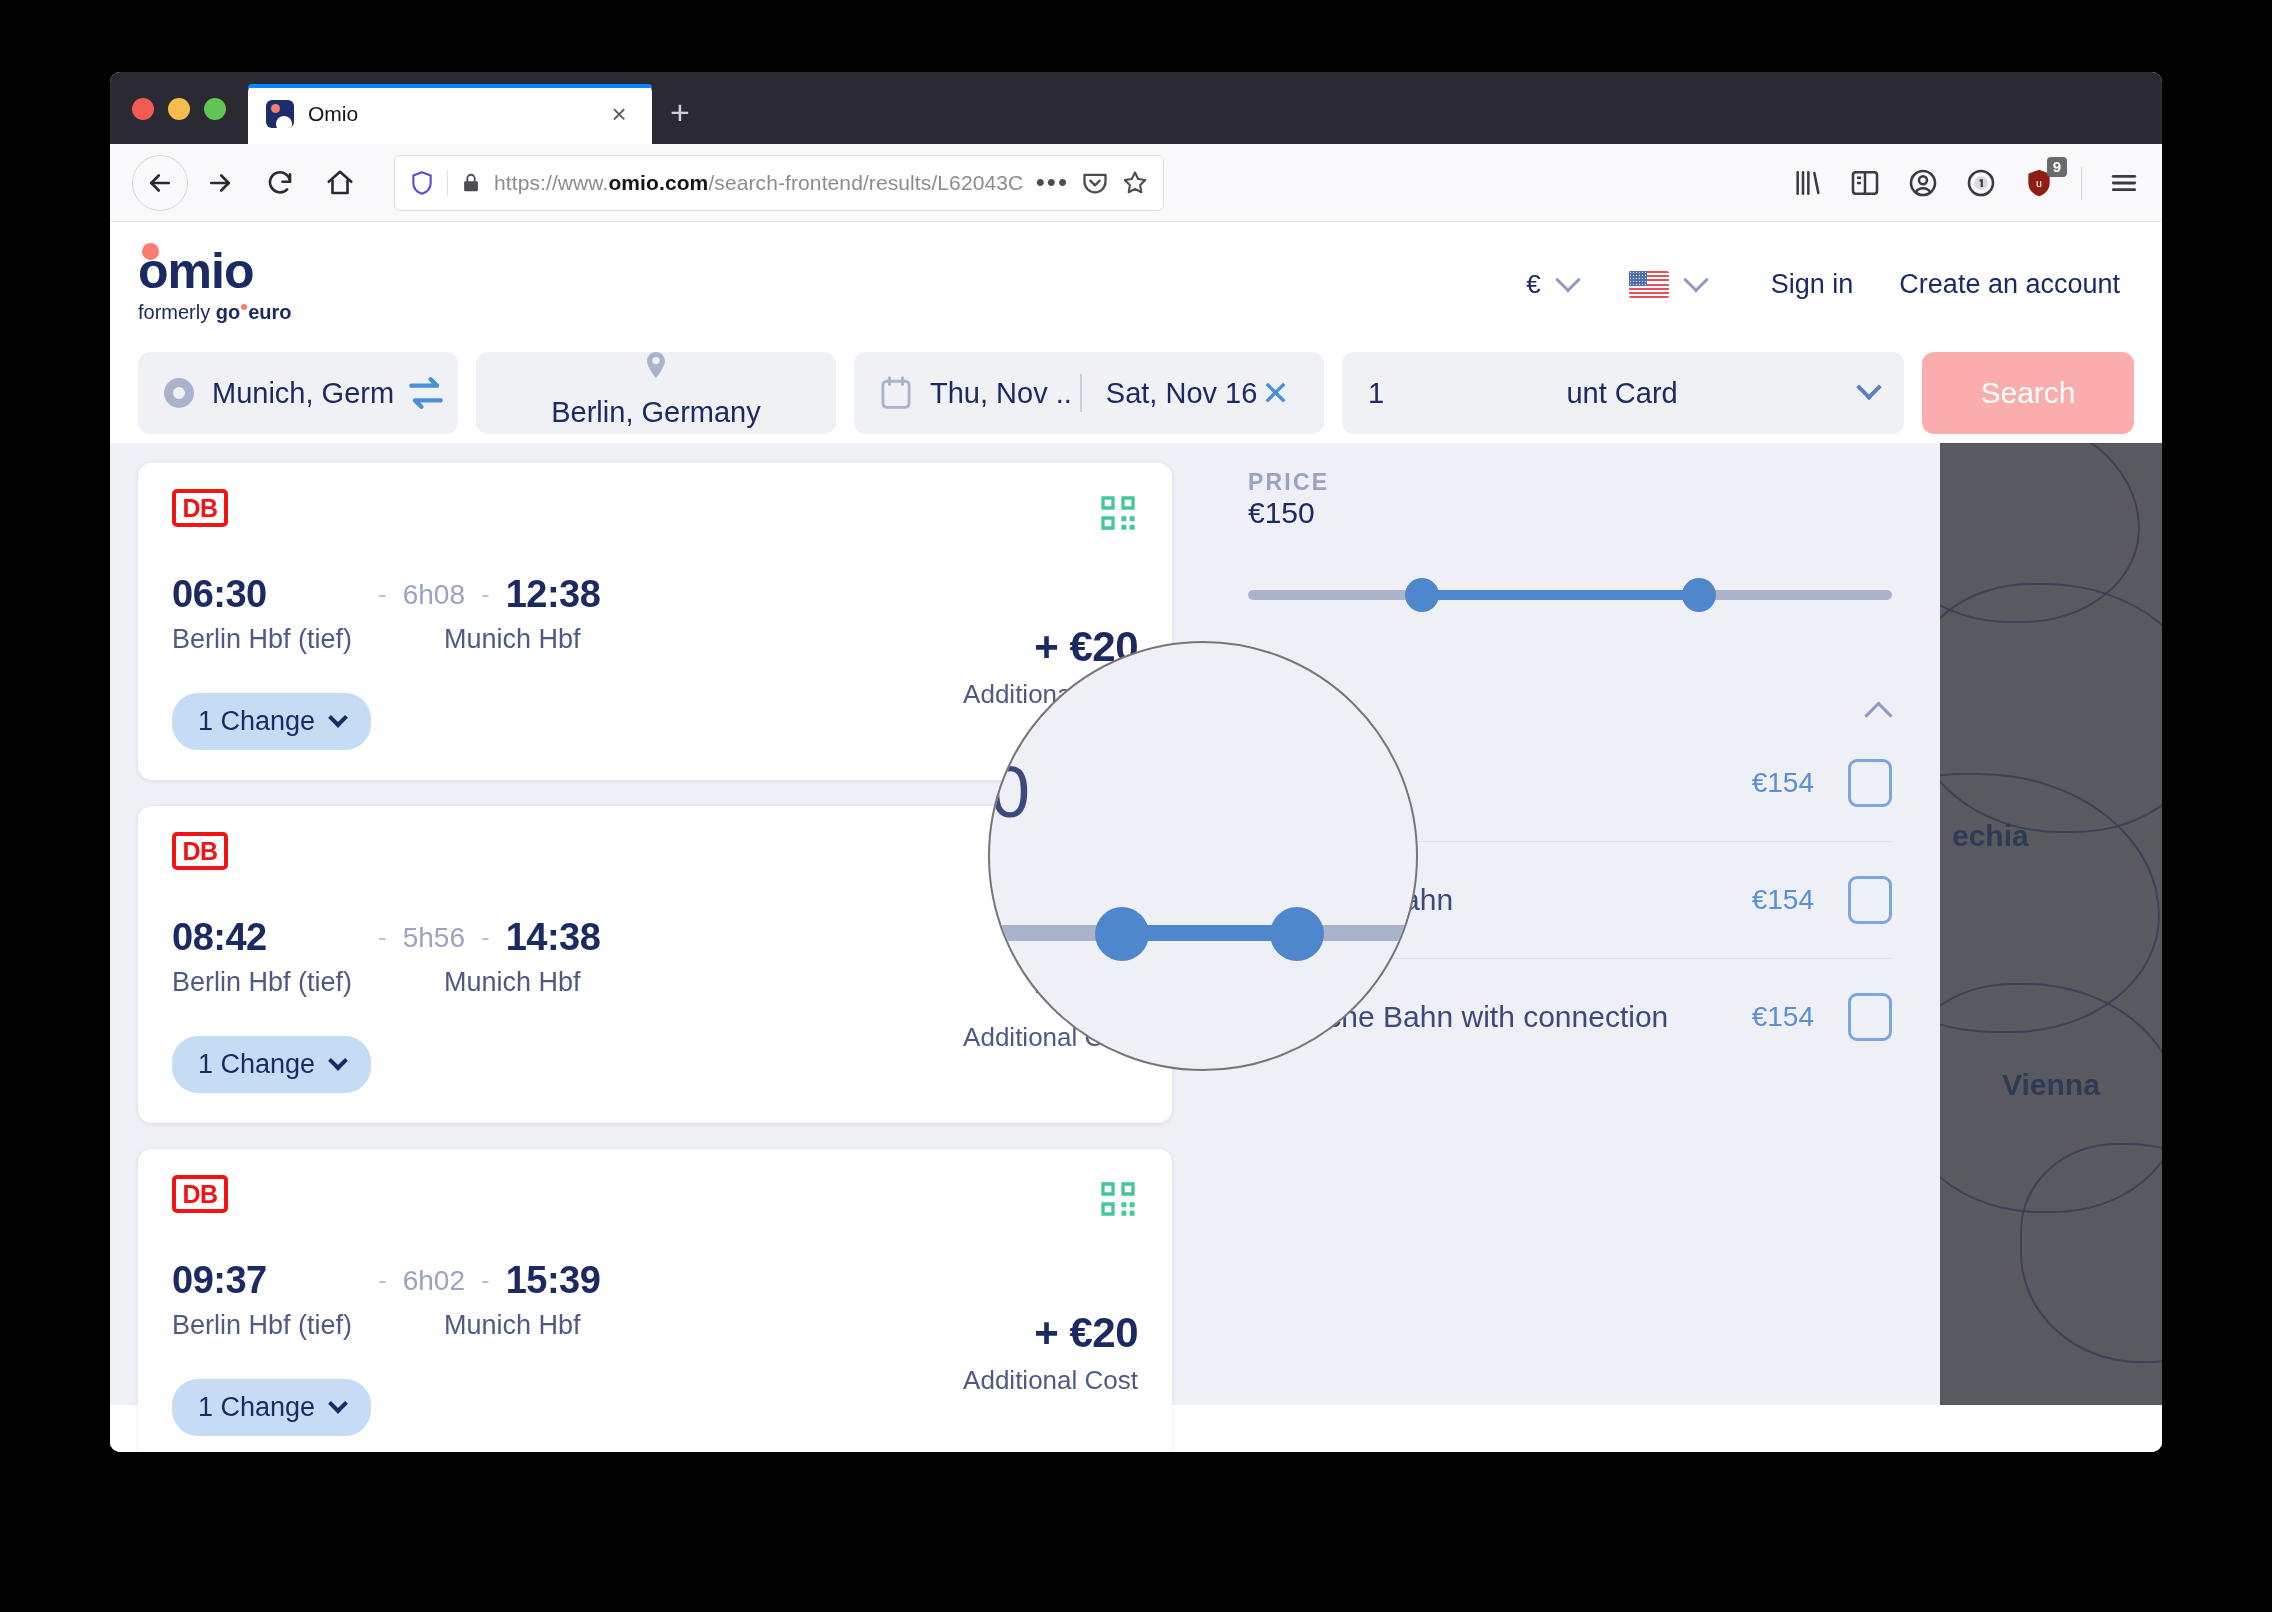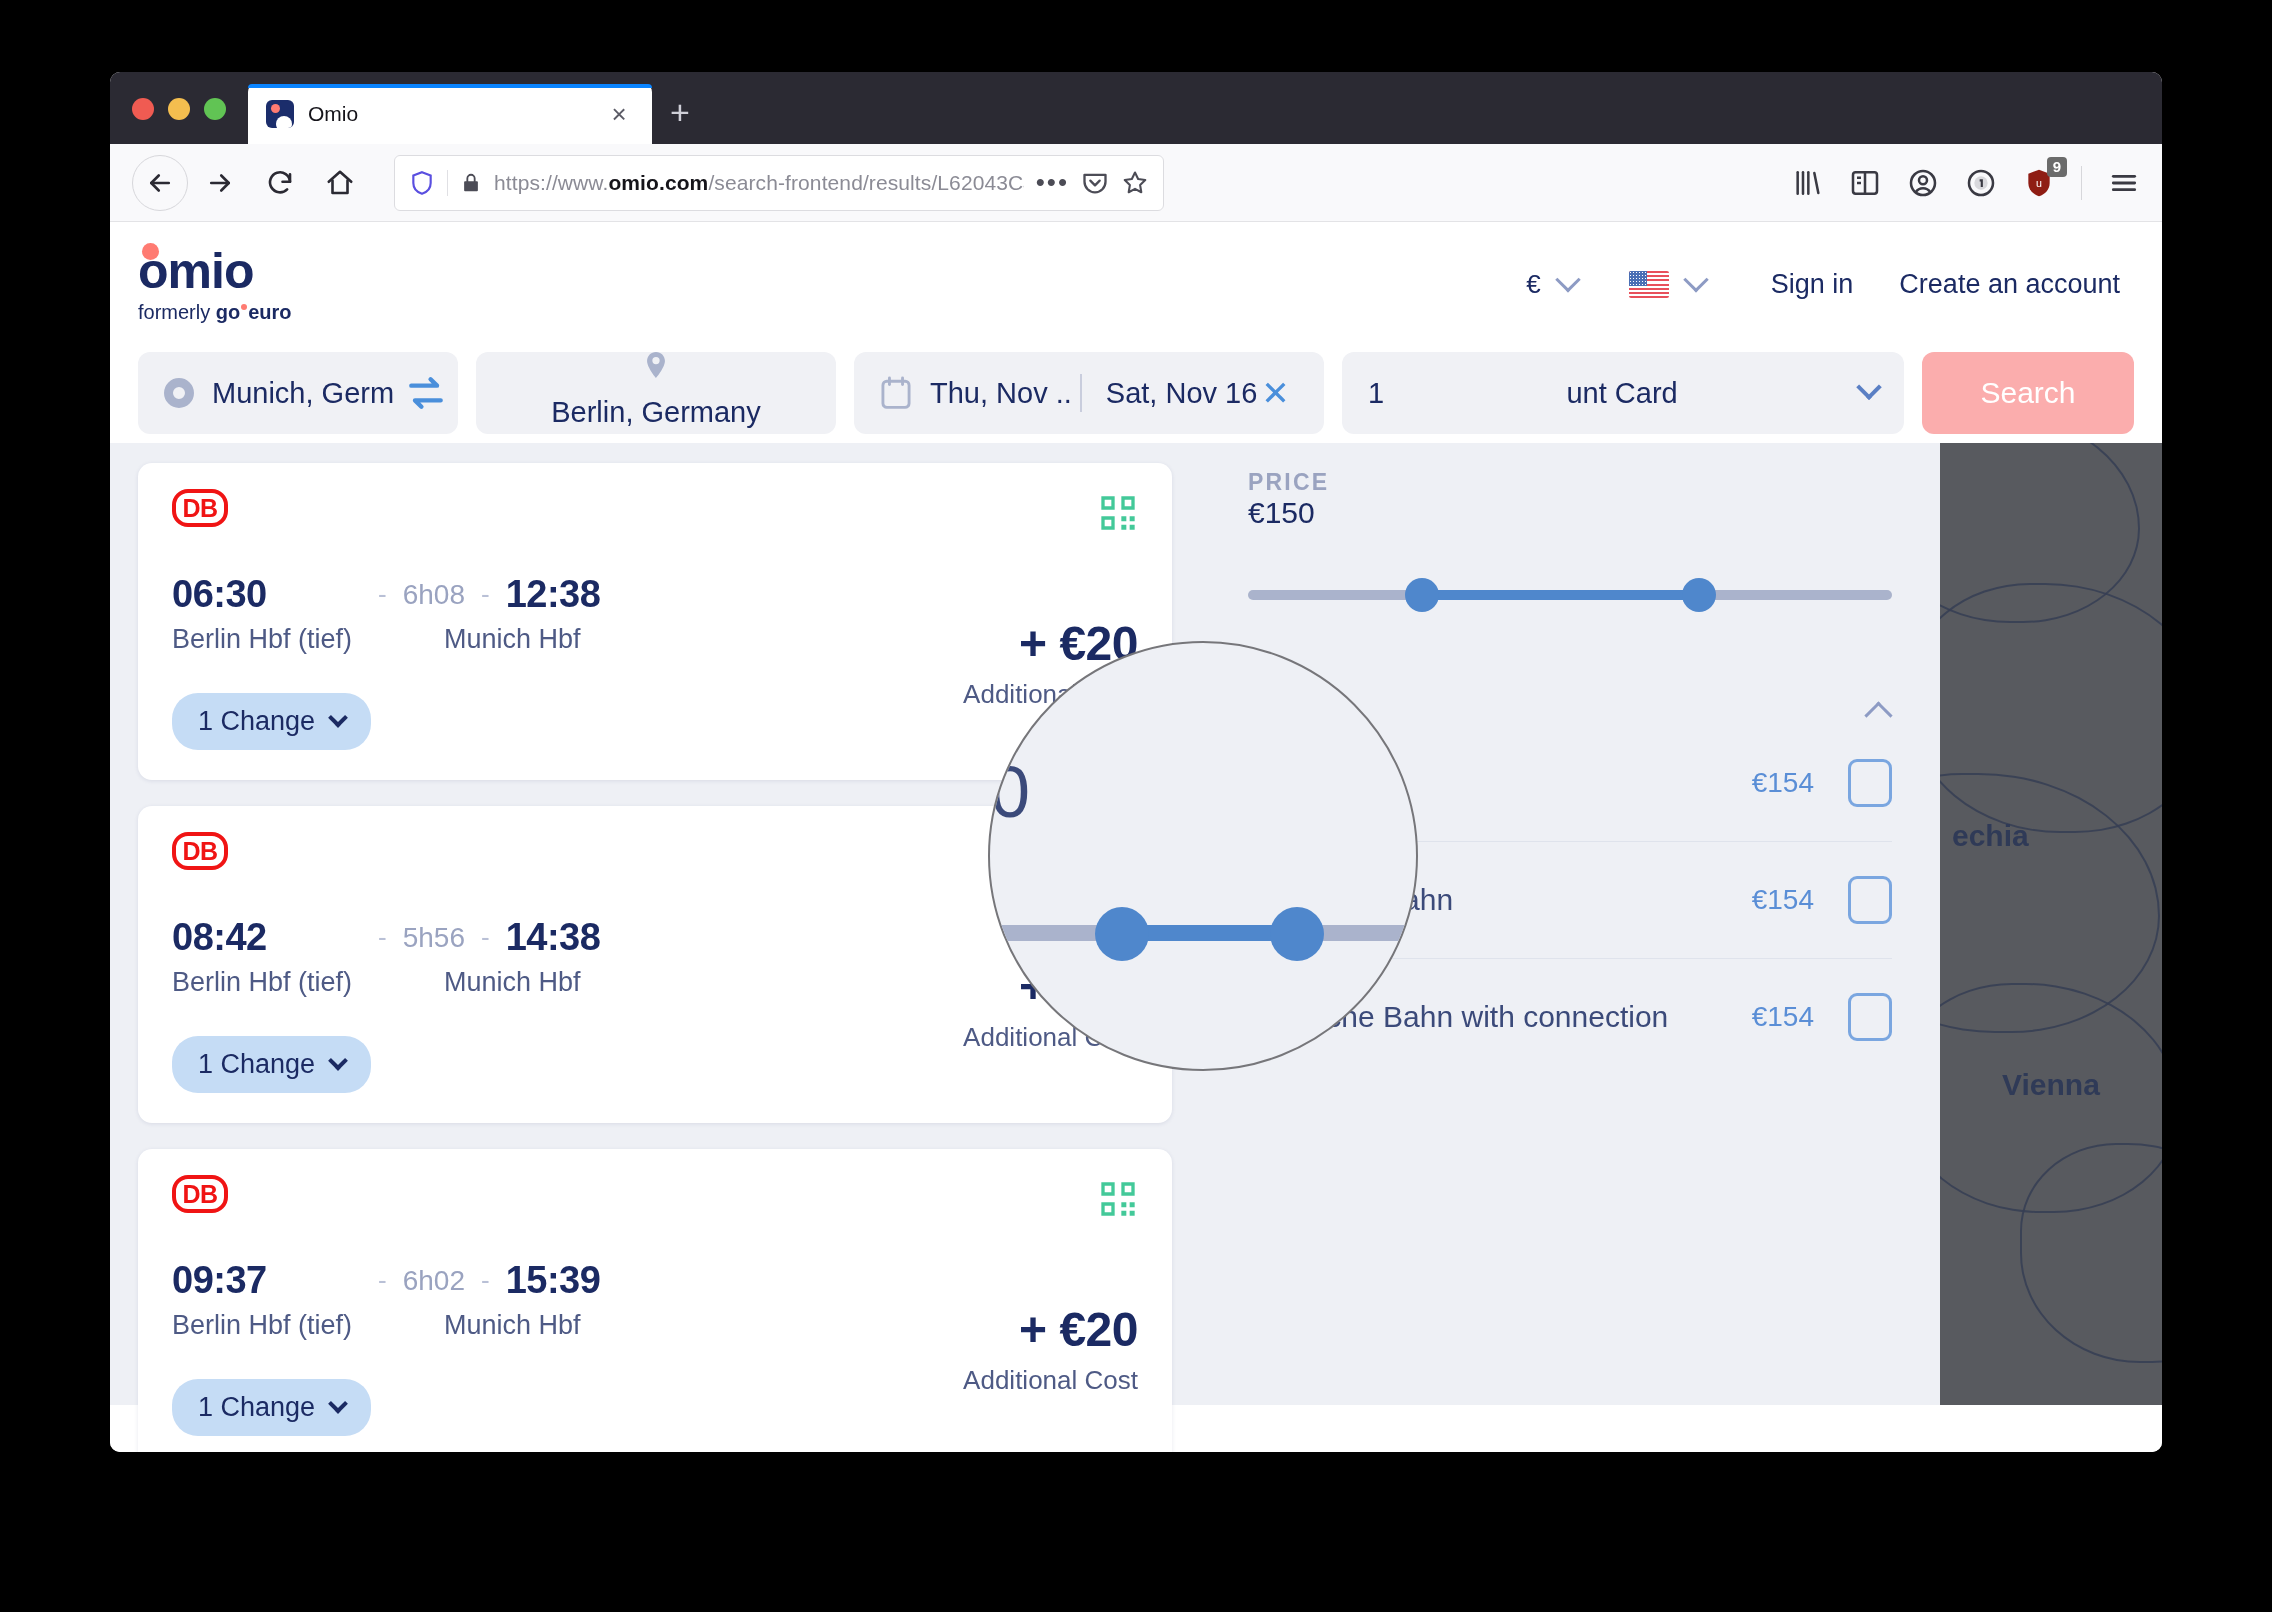--- a/index.html
+++ b/index.html
@@ -300,21 +300,21 @@
     padding: 26px 34px 30px 34px;
     margin-bottom: 26px;
     display: flex;
     position: relative;
     min-height: 290px;
   }
   .card-left { flex: 1; }
   .db-logo {
     width: 56px; height: 38px;
     border: 4px solid #f01414;
-    border-radius: 16px;
+    border-radius: 5px;
     color: #f01414;
     font-size: 25px; font-weight: 700;
     display: flex; align-items: center; justify-content: center;
     letter-spacing: -.5px;
     font-family: "Liberation Sans", sans-serif;
   }
   .journey-times {
     display: flex; align-items: center;
     margin-top: 46px;
     color: #1b2a63;
@@ -346,21 +346,21 @@
   .card-right {
     width: 300px;
     display: flex; flex-direction: column;
     align-items: flex-end;
     justify-content: space-between;
     padding-top: 4px; padding-bottom: 6px;
   }
   .qr-icon { width: 40px; height: 40px; }
   .price-block { text-align: right; padding-bottom: 34px; }
   .price-amount {
-    font-size: 48px; font-weight: 700; color: #1b2a63;
+    font-size: 42px; font-weight: 700; color: #1b2a63;
     letter-spacing: -.5px;
   }
   .price-label {
     font-size: 26px; color: #4e5a85; margin-top: 8px;
   }
 
   
   #filters-panel {
     width: 740px;
     background: #eef0f5;

